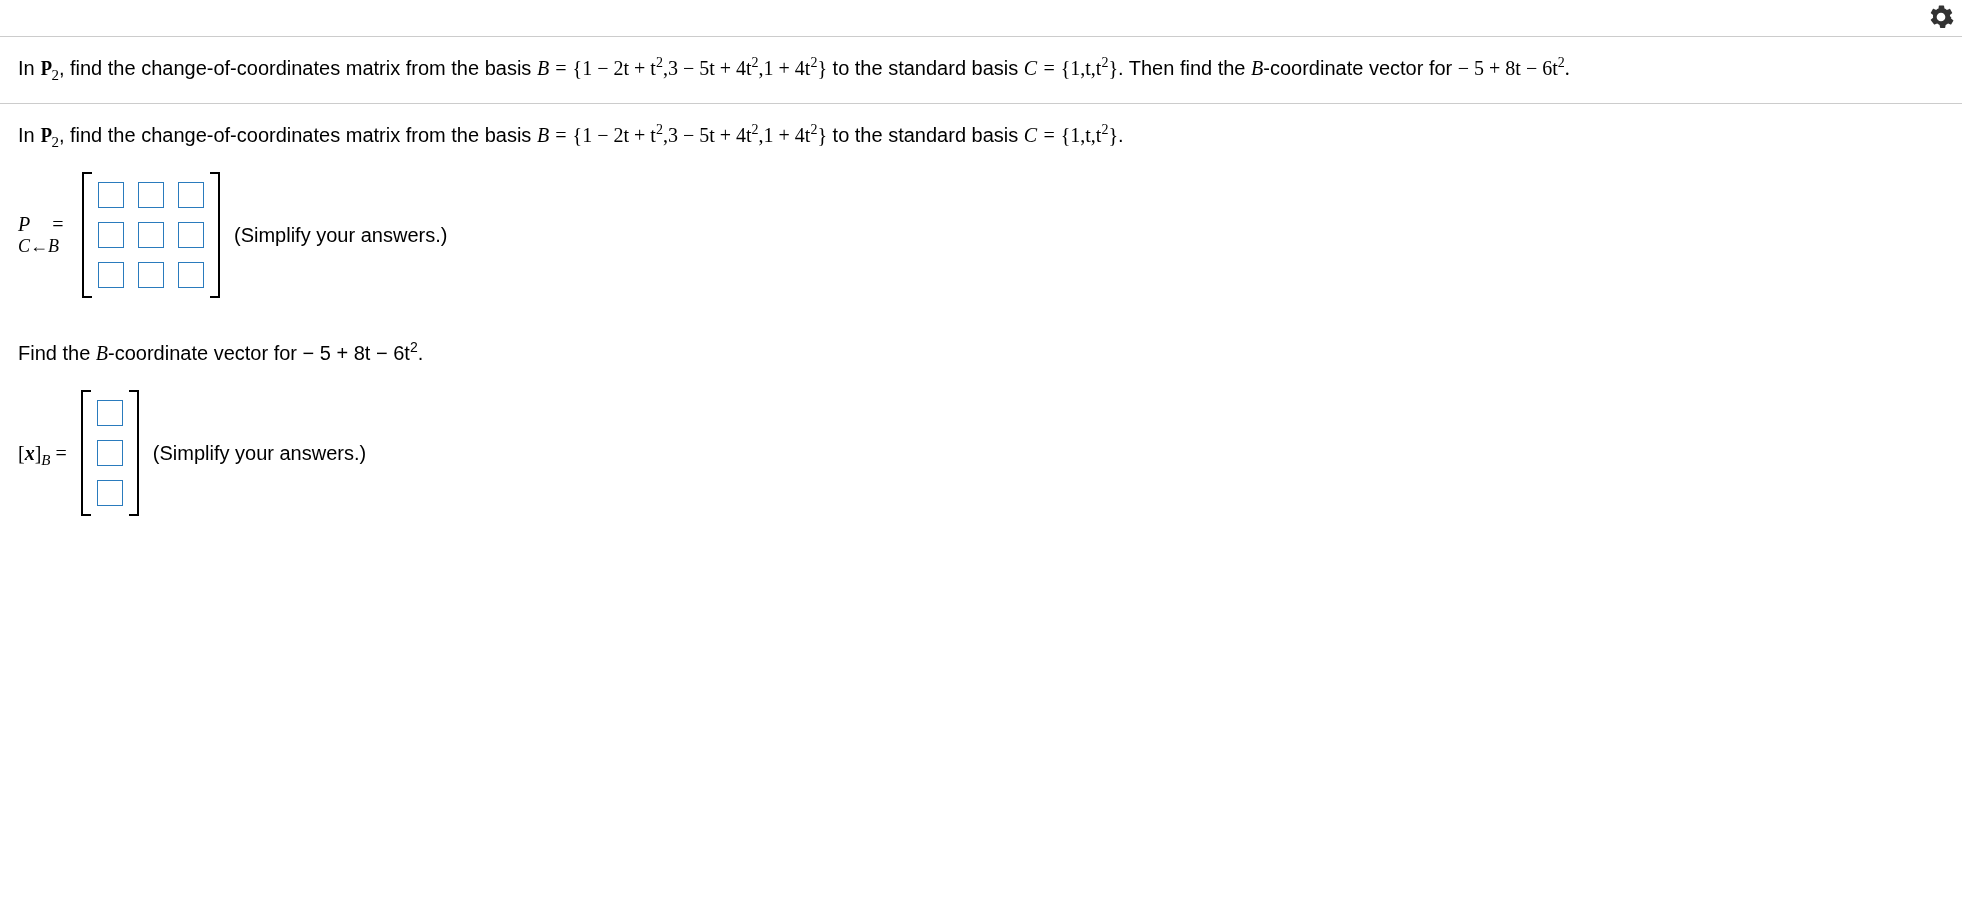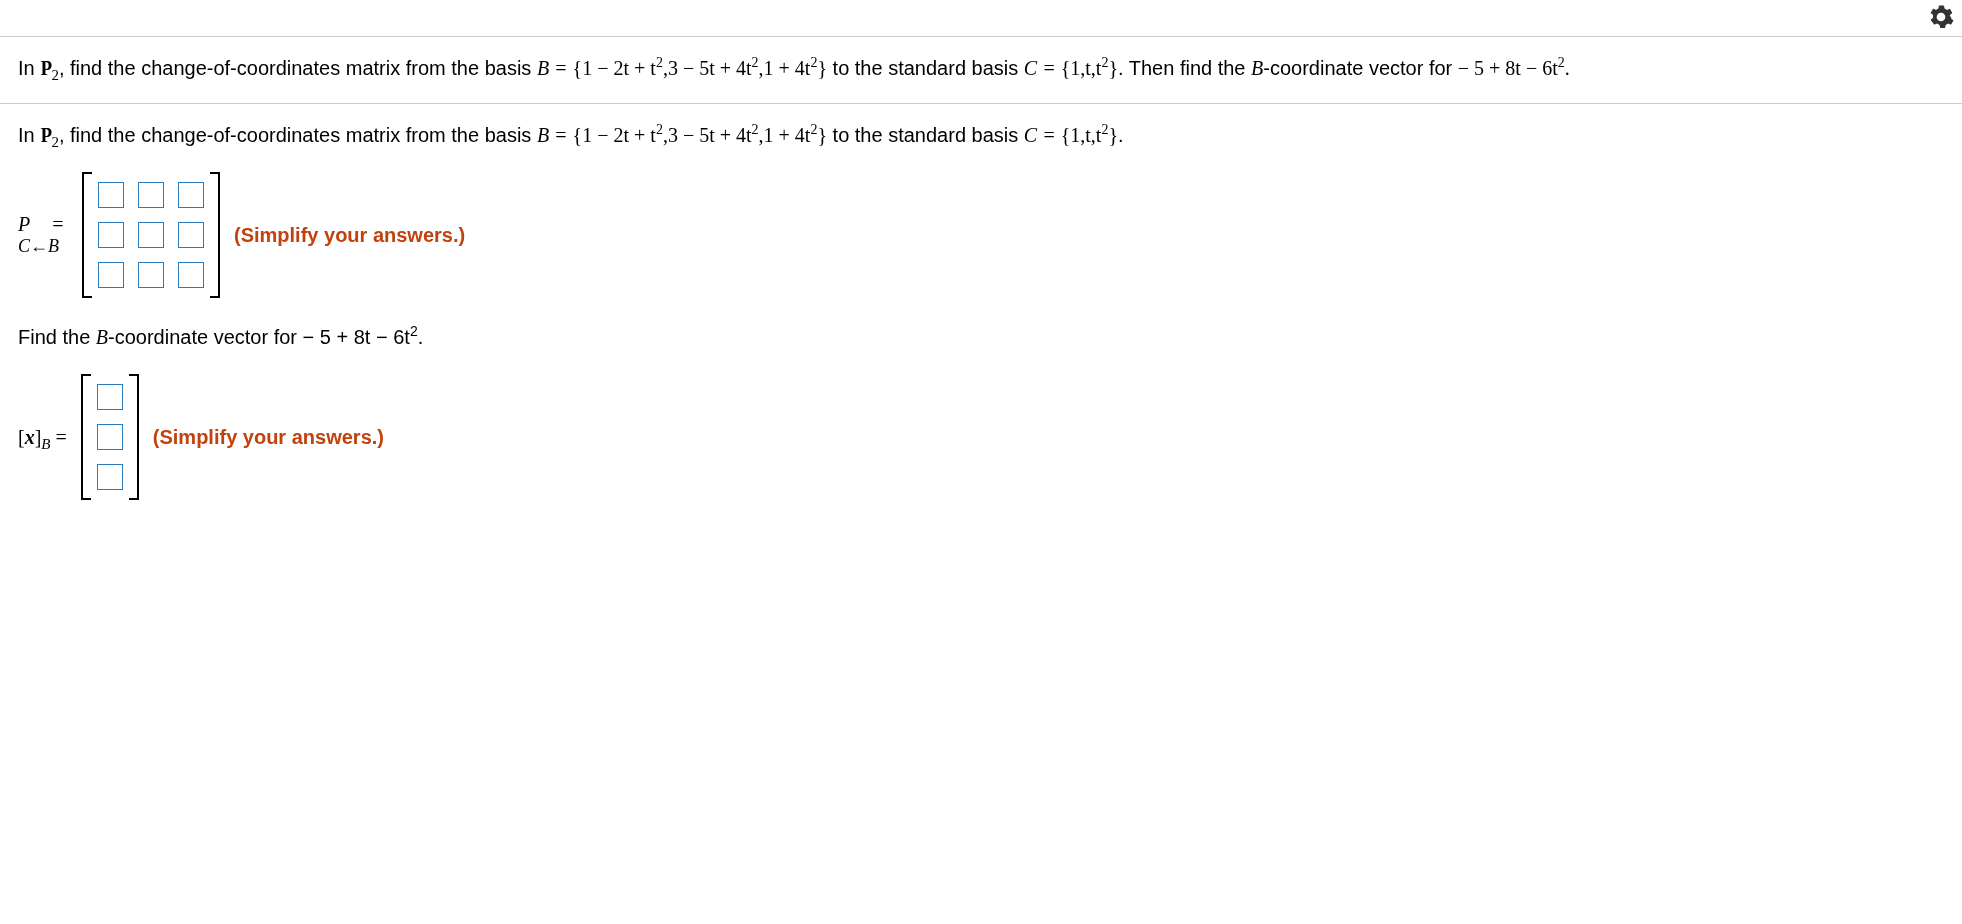--- a/index.html
+++ b/index.html
@@ -37,21 +37,21 @@
     font-weight: normal;
     display: inline-block;
     position: relative;
   }
   .dsP::after {
     content: "P";
     position: absolute;
     left: 1px;
     top: 0;
   }
-  .hint { color: #c2410c; font-weight: bold; }
+  .hint { color: #000000; }
   .answer-row {
     display: flex;
     align-items: center;
     gap: 14px;
     margin-top: 18px;
   }
   .lhs {
     display: flex;
     flex-direction: column;
     align-items: flex-start;
@@ -89,21 +89,21 @@
   .grid-3x1 { grid-template-columns: auto; }
   .cell-input {
     width: 26px;
     height: 26px;
     border: 1.5px solid #2a7bbd;
     background: #fff;
     padding: 0;
     text-align: center;
     font-size: 16px;
   }
-  .subq { margin-top: 20px; }
+  .subq { margin-top: 36px; }
   .xb-label { font-family: Liberation Serif, serif; }
 </style>
 </head>
 <body>
 
 <div class="header-bar">
   <span class="gear">
     <svg viewBox="0 0 24 24" width="26" height="26" fill="#333">
       <path d="M12 8a4 4 0 100 8 4 4 0 000-8zm9.4 4c0 .5 0 .9-.1 1.3l2 1.6c.2.1.2.4.1.6l-1.9 3.3c-.1.2-.4.3-.6.2l-2.4-1a7.6 7.6 0 01-2.2 1.3l-.4 2.5c0 .2-.2.4-.5.4h-3.8c-.2 0-.4-.2-.5-.4l-.4-2.5a7.6 7.6 0 01-2.2-1.3l-2.4 1c-.2.1-.5 0-.6-.2L2.6 15c-.1-.2-.1-.5.1-.6l2-1.6c0-.4-.1-.8-.1-1.3s0-.9.1-1.3l-2-1.6c-.2-.1-.2-.4-.1-.6l1.9-3.3c.1-.2.4-.3.6-.2l2.4 1a7.6 7.6 0 012.2-1.3L10 1.7c0-.2.2-.4.5-.4h3.8c.2 0 .4.2.5.4l.4 2.5c.8.3 1.5.8 2.2 1.3l2.4-1c.2-.1.5 0 .6.2L22.3 8c.1.2.1.5-.1.6l-2 1.6c.1.4.2.8.2 1.3z"></path>
     </svg>

